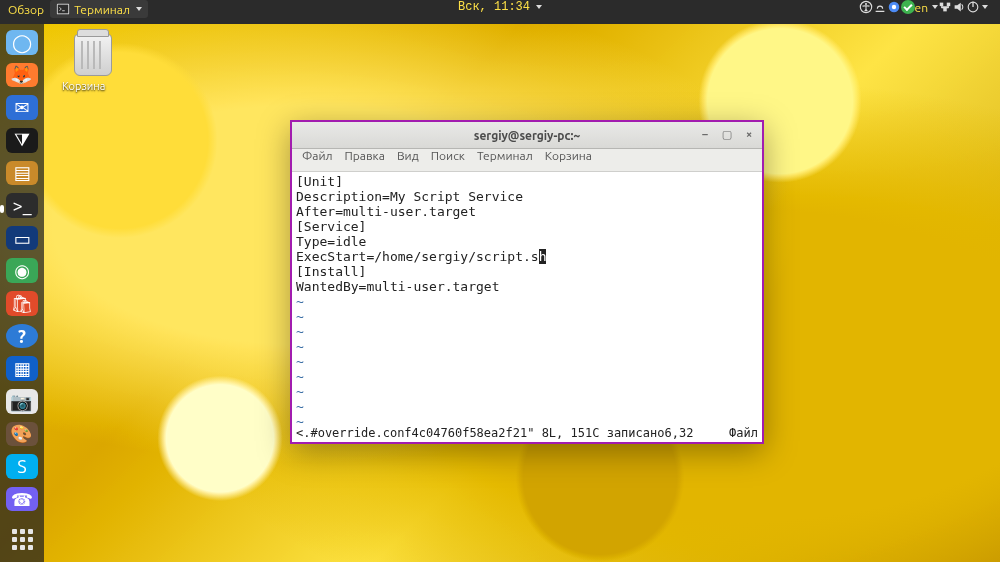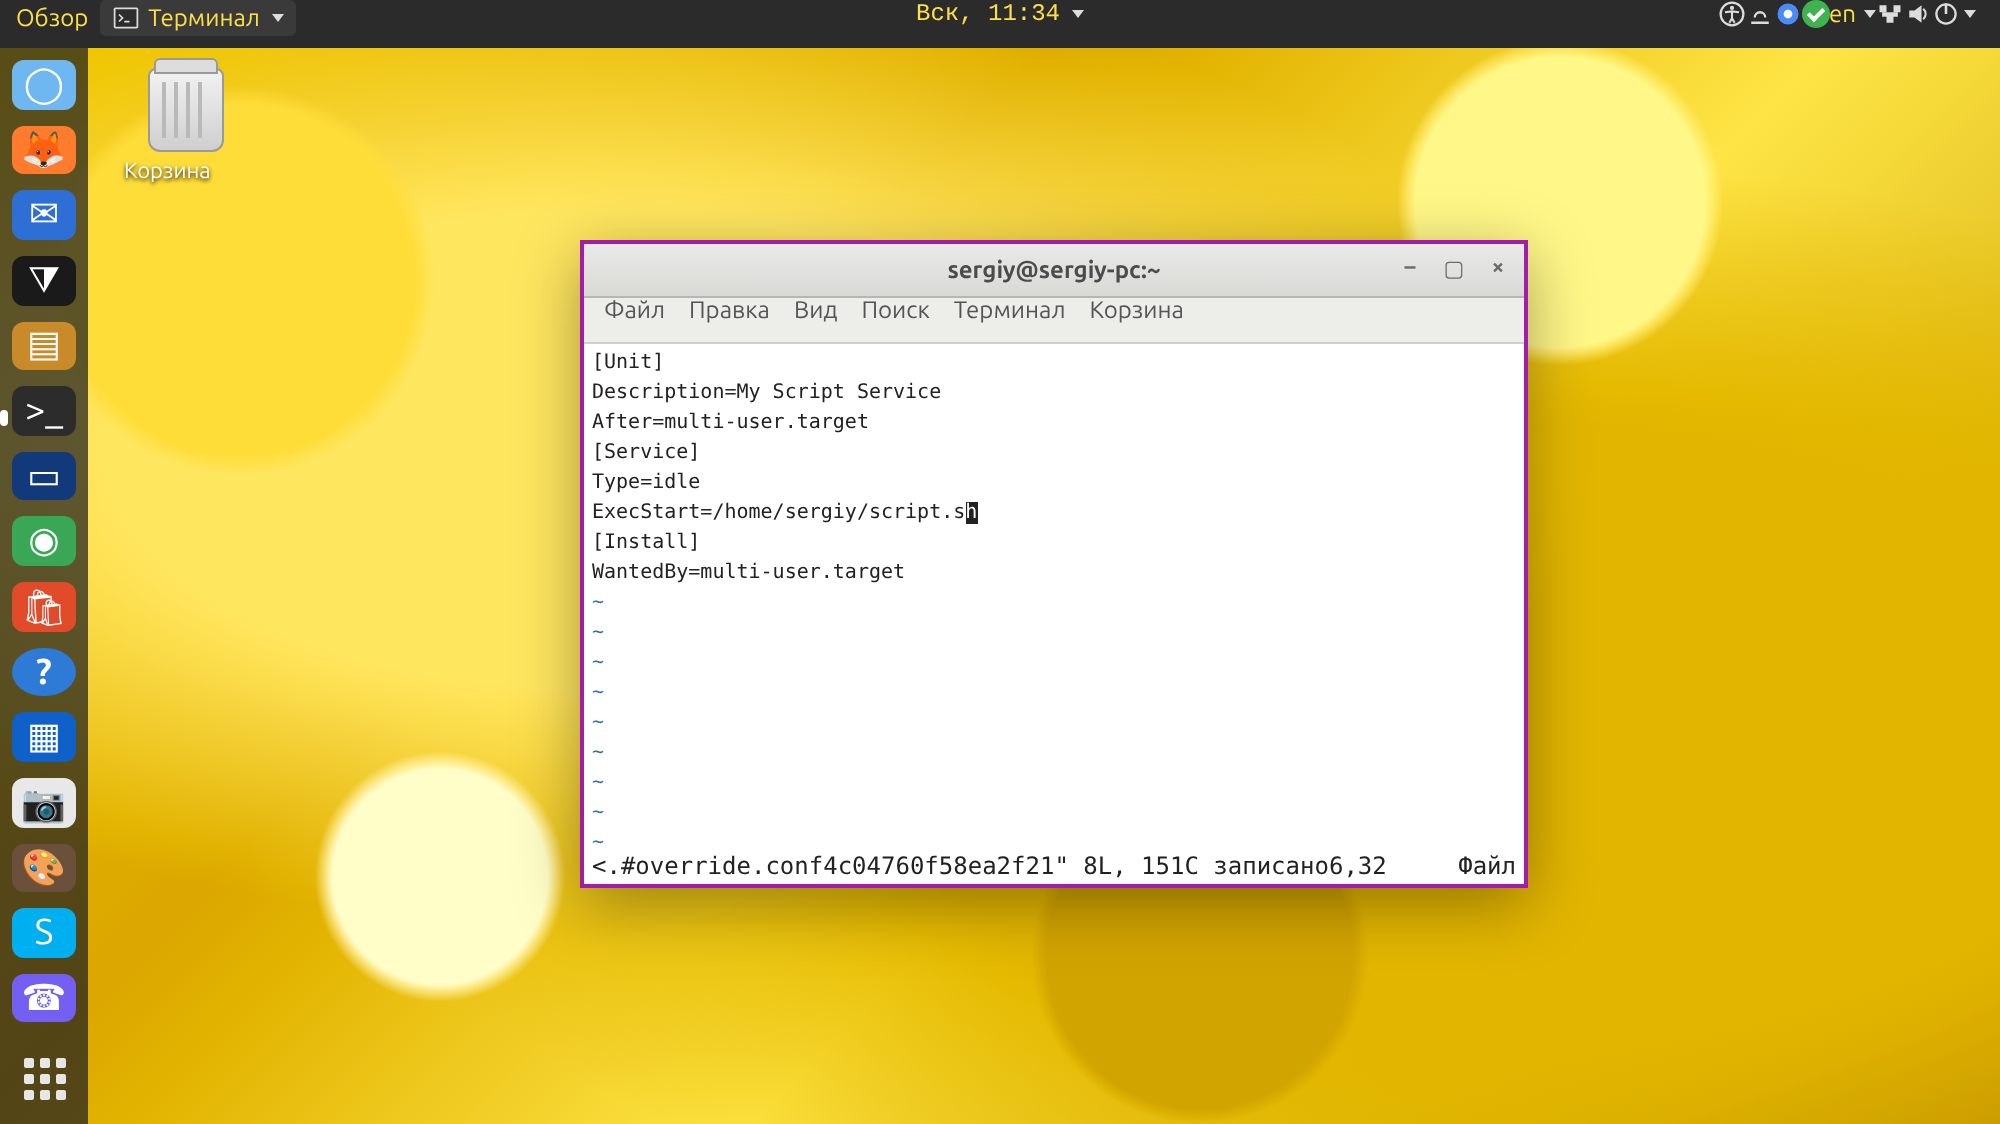--- a/index.html
+++ b/index.html
@@ -38,21 +38,21 @@
   .trash .can{width:36px;height:40px;margin:0 auto 4px;background:linear-gradient(#f2f2f2,#cfcfcf);border-radius:4px 4px 6px 6px;position:relative;border:1px solid #9a9a9a;}
   .trash .can::before{content:"";position:absolute;top:-6px;left:2px;right:2px;height:6px;background:#ddd;border:1px solid #9a9a9a;border-radius:3px 3px 0 0;}
   .trash .can::after{content:"";position:absolute;top:6px;bottom:6px;left:6px;right:6px;background:repeating-linear-gradient(90deg,#b9b9b9 0 2px,transparent 2px 6px);}
   
   .win{position:absolute;left:290px;top:120px;width:470px;height:320px;background:#f5f5f3;border:2px solid #a21caf;box-shadow:0 8px 30px rgba(0,0,0,.35);display:flex;flex-direction:column;z-index:60;font-size:12px;}
   .titlebar{height:26px;background:linear-gradient(#e9e9e7,#d9d9d6);border-bottom:1px solid #b6b6b3;display:flex;align-items:center;justify-content:center;position:relative;color:#4b4b4b;font-weight:600;}
   .titlebar .wbtns{position:absolute;right:6px;top:5px;display:flex;gap:8px;}
   .wbtn{width:14px;height:14px;display:flex;align-items:center;justify-content:center;color:#6b6b6b;font-size:11px;}
   .menubar{height:22px;background:#ededea;border-bottom:1px solid #cfcfcc;display:flex;gap:12px;padding:0 10px;color:#555;}
   .menubar span{cursor:default;}
-  .term{flex:1;background:#ffffff;color:#222;font-family:"DejaVu Sans Mono","Ubuntu Mono",monospace;font-size:10px;line-height:15px;padding:2px 4px;white-space:pre;overflow:hidden;position:relative;}
+  .term{flex:1;background:#ffffff;color:#222;font-family:"DejaVu Sans Mono","Ubuntu Mono",monospace;font-size:13px;line-height:15px;padding:2px 4px;white-space:pre;overflow:hidden;position:relative;}
   .tilde{color:#3a6ea5;}
   .cursor{background:#222;color:#fff;}
   .statusline{font-family:"DejaVu Sans Mono",monospace;font-size:12px;color:#222;background:#ffffff;padding:0 4px 2px;white-space:pre;display:flex;}
   .statusline .mid{flex:1;}
 </style>
 </head>
 <body>
 
 <div class="wallpaper"></div>
 

